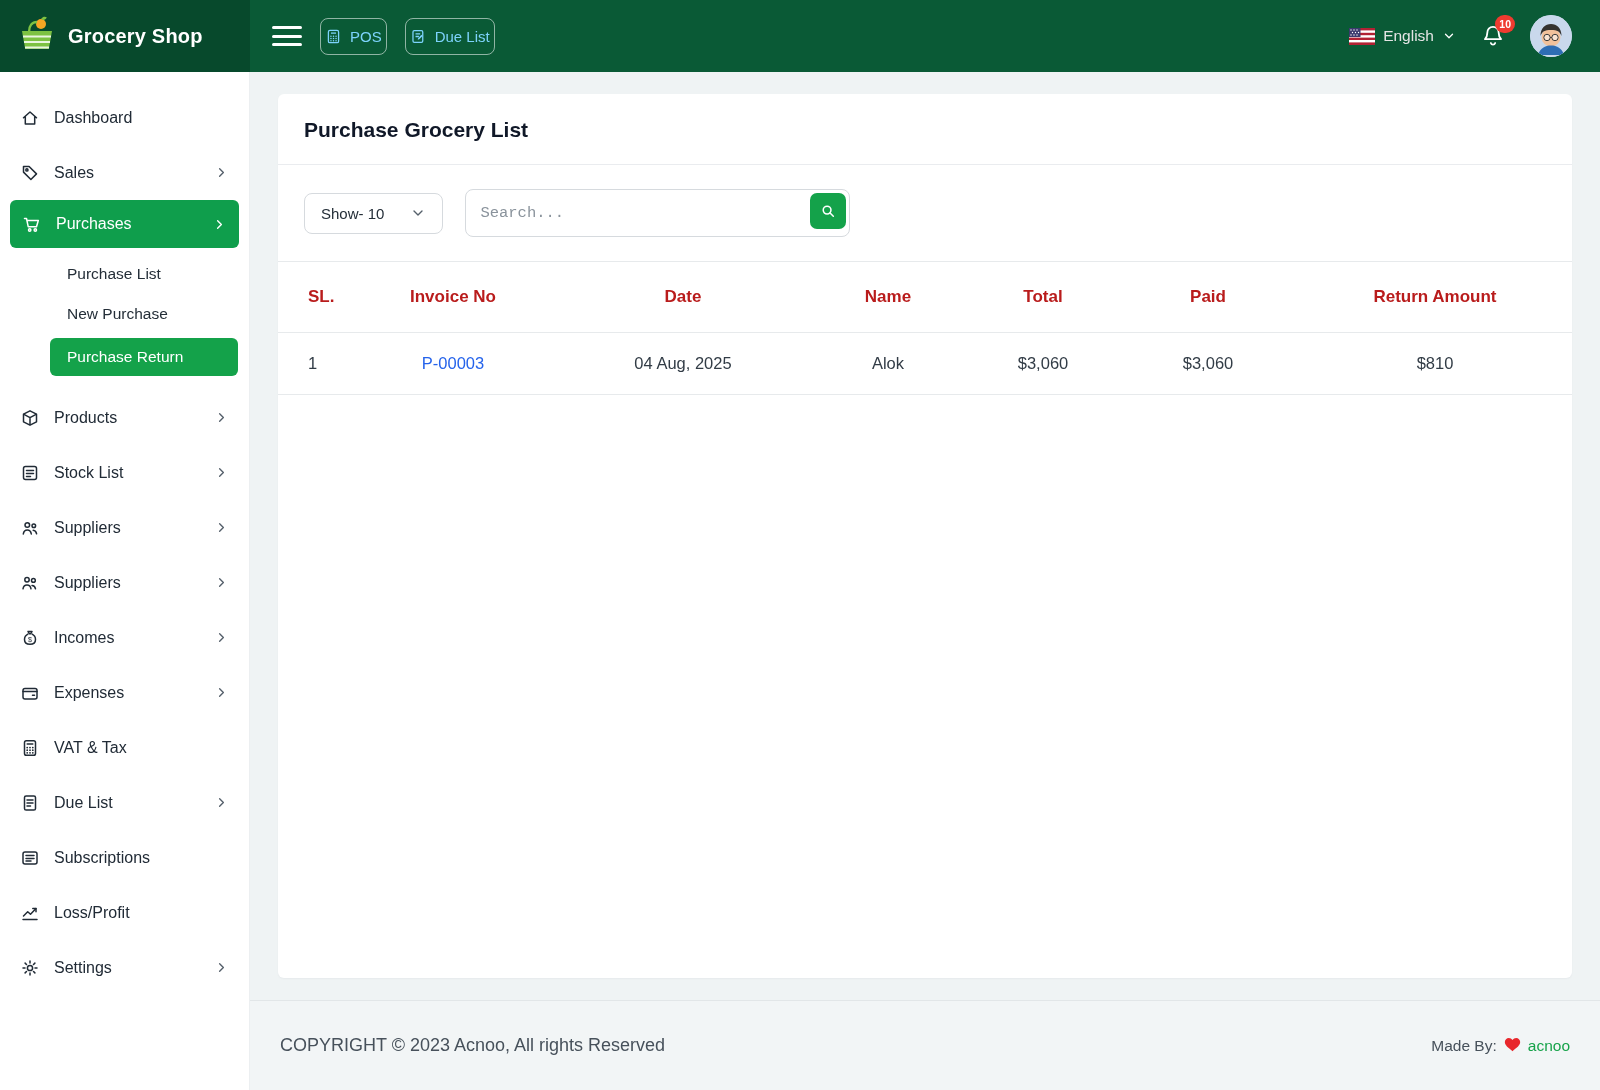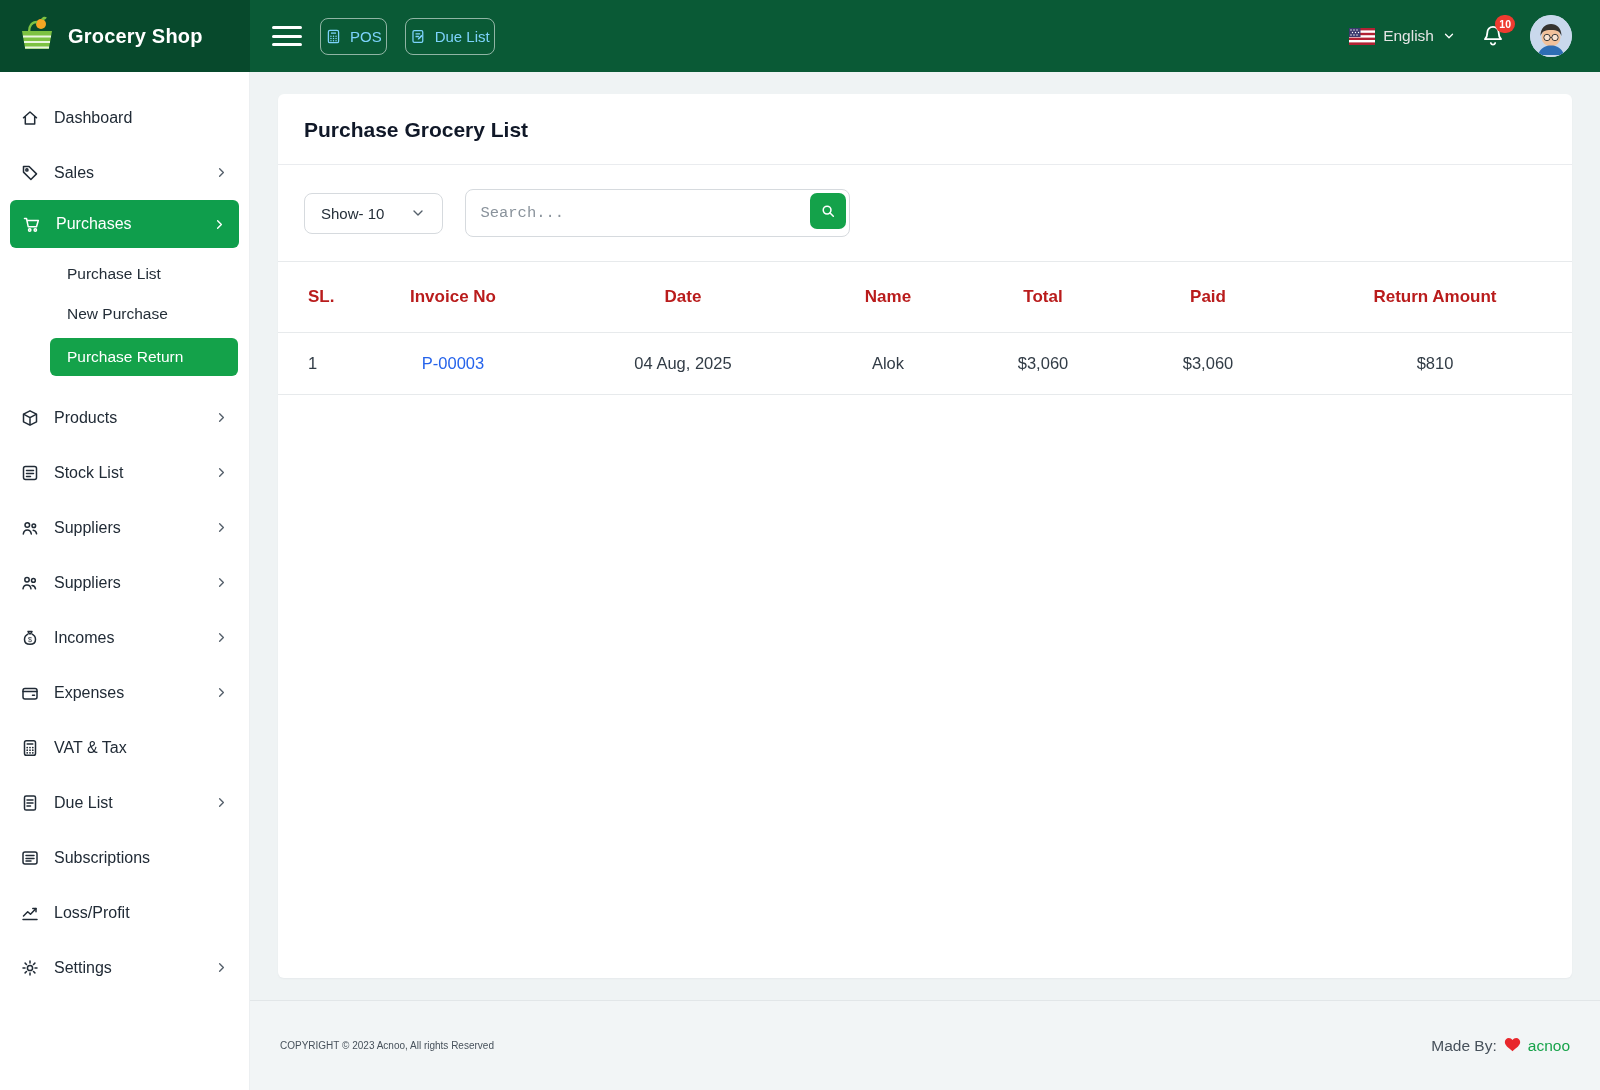--- a/index.html
+++ b/index.html
@@ -52,21 +52,21 @@
   .search-btn { position:absolute; right:4px; top:4px; width:36px; height:36px; border:none; border-radius:7px; background:#14a24a; color:#fff; display:flex; align-items:center; justify-content:center; cursor:pointer; }
 
   table { width:100%; border-collapse:collapse; table-layout:fixed; border-top:1px solid #e7eaec; }
   th { padding:25px 10px; font-size:17px; font-weight:700; color:#b91c1c; text-align:center; border-bottom:1px solid #e7eaec; }
   td { padding:21px 10px; font-size:16.5px; color:#323c46; text-align:center; border-bottom:1px solid #e7eaec; }
   th:first-child, td:first-child { text-align:left; padding-left:30px; }
   .inv-link { color:#2563eb; text-decoration:none; cursor:pointer; }
 
   
   .footer { height:90px; flex:0 0 90px; border-top:1px solid #e2e6e8; display:flex; align-items:center; justify-content:space-between; padding:0 30px 0 30px; background:#f2f5f6; }
-  .copyright { font-size:10px; color:#47515b; }
+  .copyright { font-size:18px; color:#47515b; }
   .made { display:flex; align-items:flex-start; gap:7px; font-size:15.5px; color:#47515b; }
   .made .brand-link { color:#17a34a; cursor:pointer; text-decoration:none; }
 
   svg { display:block; }
 </style>
 </head>
 <body>
 
 <div class="app">
 

